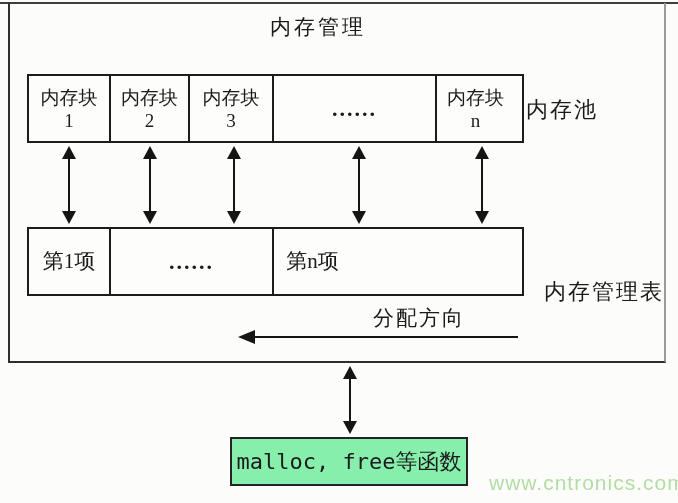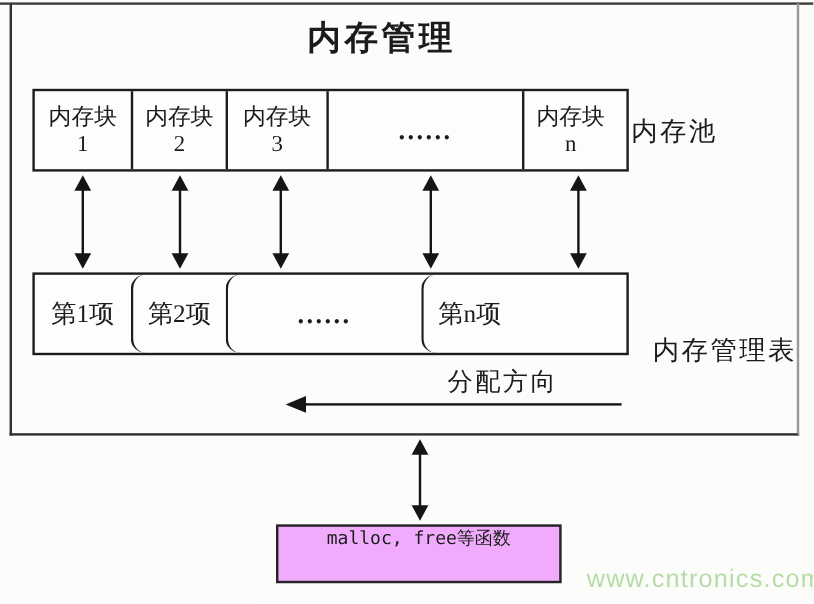--- a/index.html
+++ b/index.html
@@ -15,37 +15,37 @@
   .top-line{position:absolute;left:0;top:2px;width:678px;height:2px;background:#3e3e3e;}
   .outer-box{
     position:absolute;left:8px;top:3px;width:658px;height:360px;
     border-left:2px solid #2f2f2f;
     border-bottom:2px solid #2f2f2f;
     border-right:2px solid #9a9a9a;
     box-sizing:border-box;
   }
   .title{
     position:absolute;left:8px;top:13px;width:620px;
-    text-align:center;font-size:28px;letter-spacing:3px;font-weight:700;
+    text-align:center;font-size:21px;letter-spacing:3px;font-weight:400;
   }
   
   .cell-row{
     position:absolute;left:27px;width:497px;height:69px;
     border:2px solid #1c1c1c;box-sizing:border-box;
     display:flex;background:#fdfdfc;
   }
   .pool-row{top:74px;}
   .table-row{top:227px;}
   .cell{
     display:flex;flex-direction:column;align-items:center;justify-content:center;
     box-sizing:border-box;font-size:19px;line-height:23px;text-align:right;
   }
   .cell + .cell{border-left:2px solid #1c1c1c;}
   .c1{width:80px;} .c2{width:79px;} .c3{width:84px;} .cd{width:163px;} .cn{width:79px;}
-  .table-row .cell{font-size:21px;border-radius:12px;}
+  .table-row .cell{font-size:21px;}
   .dots{font-size:22px;font-weight:bold;letter-spacing:2px;}
   .side-label{position:absolute;font-size:22px;letter-spacing:2px;white-space:nowrap;}
   .pool-label{left:526px;top:95px;}
   .table-label{left:544px;top:251px;margin-top:26px;}
   
   .varrow{position:absolute;width:16px;}
   .varrow::before{
     content:"";position:absolute;left:7px;top:11px;bottom:11px;width:2px;background:#151515;
   }
   .varrow .tu,.varrow .td{position:absolute;left:1px;width:0;height:0;
@@ -62,24 +62,24 @@
     content:"";position:absolute;left:14px;right:0;top:6px;height:2px;background:#151515;
   }
   .alloc-arrow::after{
     content:"";position:absolute;left:0;top:0;width:0;height:0;
     border-top:7px solid transparent;border-bottom:7px solid transparent;
     border-right:17px solid #151515;
   }
   
   .func-box{
     position:absolute;left:230px;top:437px;width:238px;height:49px;
-    border:2px solid #242424;box-sizing:border-box;background:#f0abfc;
-    display:flex;justify-content:center;
+    border:2px solid #242424;box-sizing:border-box;background:#86efac;
+    display:flex;align-items:center;justify-content:center;
     font-family:"DejaVu Sans Mono","Liberation Mono",monospace;
-    font-size:15px;white-space:nowrap;
+    font-size:22px;white-space:nowrap;
   }
   .watermark{
     position:absolute;left:489px;top:471px;
     font-family:"Liberation Sans","DejaVu Sans",sans-serif;
     font-size:21px;color:#b3dda4;letter-spacing:1px;
   }
 </style>
 </head>
 <body>
 
@@ -131,23 +131,20 @@
     </div>
   <div class="varrow row-gap a5">
       <span class="tu"></span>
       <span class="td"></span>
     </div>
 
   <div class="cell-row table-row">
     <div class="cell c1">
       <span>第1项</span>
     </div>
-    <div class="cell c2">
-      <span>第2项</span>
-    </div>
     <div class="cell cd">
       <span class="dots">......</span>
     </div>
     <div class="cell cn">
       <span>第n项</span>
     </div>
   </div>
   <div class="side-label table-label">内存管理表</div>
 
   <div class="alloc-text">分配方向</div>

